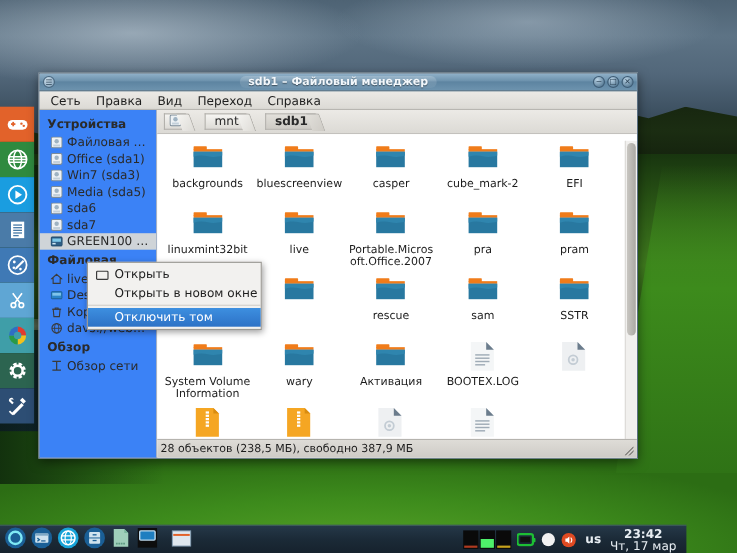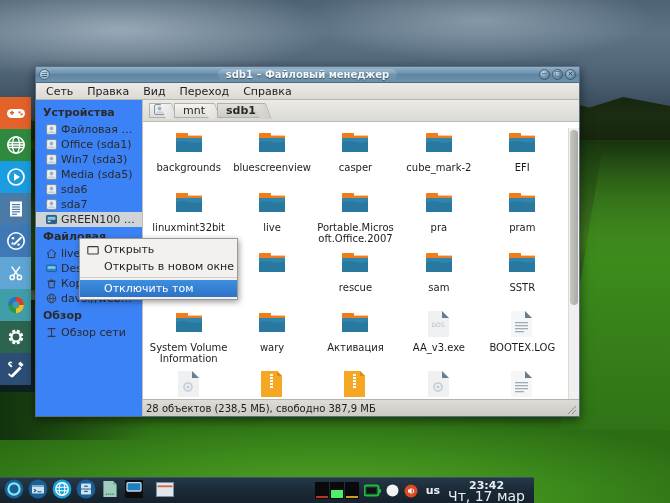--- a/index.html
+++ b/index.html
@@ -151,21 +151,21 @@
   .side-row.sel { background: #cfd4d8; }
   .side-row .lbl { overflow: hidden; text-overflow: ellipsis; }
   .mini-ico { width: 11px; height: 11px; flex: none; display:block; }
 
   
   #main-pane { flex: 1; display: flex; flex-direction: column; min-width: 0; background:#fff; }
   #pathbar {
     height: 22px; flex: none;
     background: linear-gradient(180deg,#eceae6,#dcdad5);
     border-bottom: 1px solid #bdbbb6;
-    display: flex; align-items: center; padding-left: 6px; gap: 0px;
+    display: flex; align-items: center; padding-left: 6px; gap: 12px;
   }
   .crumb {
     height: 15px; display: flex; align-items: center;
     padding: 0 7px 0 8px; font-size: 11px; color: #2a2a2a;
     background: linear-gradient(180deg,#f6f5f2,#dddbd6);
     border: 1px solid #b3b1ac;
     border-right: none;
     position: relative; margin-right: 5px;
   }
   .crumb::after {
@@ -236,37 +236,37 @@
   .ctx-item {
     display: flex; align-items: center; gap: 5px;
     padding: 2px 6px 2px 7px; color: #1d1d1d; white-space: nowrap;
   }
   .ctx-item.sel { background: linear-gradient(180deg,#3d8fe0,#2d72c6); color:#fff; }
   .ctx-sep { height: 1px; background: #d0cec9; margin: 2px 0; }
   .ctx-ico { width: 12px; height: 12px; flex: none; }
 
   
   #taskbar {
-    position: absolute; left: 0; bottom: 0; width: 534px; height: 26px;
+    position: absolute; left: 0; bottom: 0; width: 624px; height: 26px;
     background: linear-gradient(180deg,#253848 0%, #1b2a37 50%, #16222d 100%);
     border-top: 1px solid #3c5165;
     z-index: 70;
     display: flex; align-items: center;
   }
   #tb-launchers { display: flex; align-items: center; gap: 3px; padding-left: 3px; }
   .tb-launch { width: 21px; height: 21px; display: flex; align-items:center; justify-content:center; }
   #tb-tasks { flex: 1; display: flex; align-items: center; padding-left: 10px; }
   .task-btn {
     width: 22px; height: 19px; display:flex;align-items:center;justify-content:center;
   }
   #tb-tray { display: flex; align-items: center; gap: 5px; padding-right: 5px; }
   .tray-ico { display: flex; align-items: center; justify-content: center; }
   #tb-clock { text-align: center; color: #e8eef3; line-height: 11px; padding-right:4px; }
   #tb-clock .t { font-size: 11px; font-weight: bold; }
-  #tb-clock .d { font-size: 14px; }
+  #tb-clock .d { font-size: 11px; }
   #tb-lang { color: #e8eef3; font-size: 11px; font-weight: bold; padding: 0 3px; }
 </style>
 </head>
 <body>
 
 <div id="wallpaper">
   <div class="wp-sky"></div>
   <div class="wp-ridge"></div>
   <div class="wp-hill"></div>
   <div class="wp-road"></div>
@@ -703,30 +703,20 @@
             <div class="file-cell">
               <div class="file-ico">
                 <svg width="30" height="25" viewBox="0 0 30 25">
                   <rect x="2" y="3" width="12" height="3.4" rx="0.6" fill="#f07c1a"></rect>
                   <rect x="2" y="5.6" width="26" height="2.4" fill="#f07c1a"></rect>
                   <rect x="2" y="8" width="26" height="14" fill="#2878a0"></rect>
                   <path d="M2 8h26v3.4c-4.6 1.6-9.6 1.6-13 .6-3.6-1-9-1-13 .4z" fill="#2f85ae"></path>
                 </svg>
               </div>
               <div class="file-name">Активация</div>
-            </div>
-            <div class="file-cell">
-              <div class="file-ico">
-                <svg width="26" height="28" viewBox="0 0 26 28">
-                  <path d="M2 1h14l7 7v19H2z" fill="#eef0f2"></path>
-                  <path d="M16 1l7 7h-7z" fill="#6b7c8c"></path>
-                  <text x="12" y="17" font-family="DejaVu Sans, sans-serif" font-size="6" fill="#b7bfc7" text-anchor="middle">DOS</text>
-                </svg>
-              </div>
-              <div class="file-name">AA_v3.exe</div>
             </div>
             <div class="file-cell">
               <div class="file-ico">
                 <svg width="26" height="28" viewBox="0 0 26 28">
                   <path d="M2 1h14l7 7v19H2z" fill="#f4f6f7"></path>
                   <path d="M16 1l7 7h-7z" fill="#6b7c8c"></path>
                   <g fill="#9fabb6">
                     <rect x="6" y="12" width="13" height="1.3"></rect>
                     <rect x="6" y="15" width="13" height="1.3"></rect>
                     <rect x="6" y="18" width="13" height="1.3"></rect>

